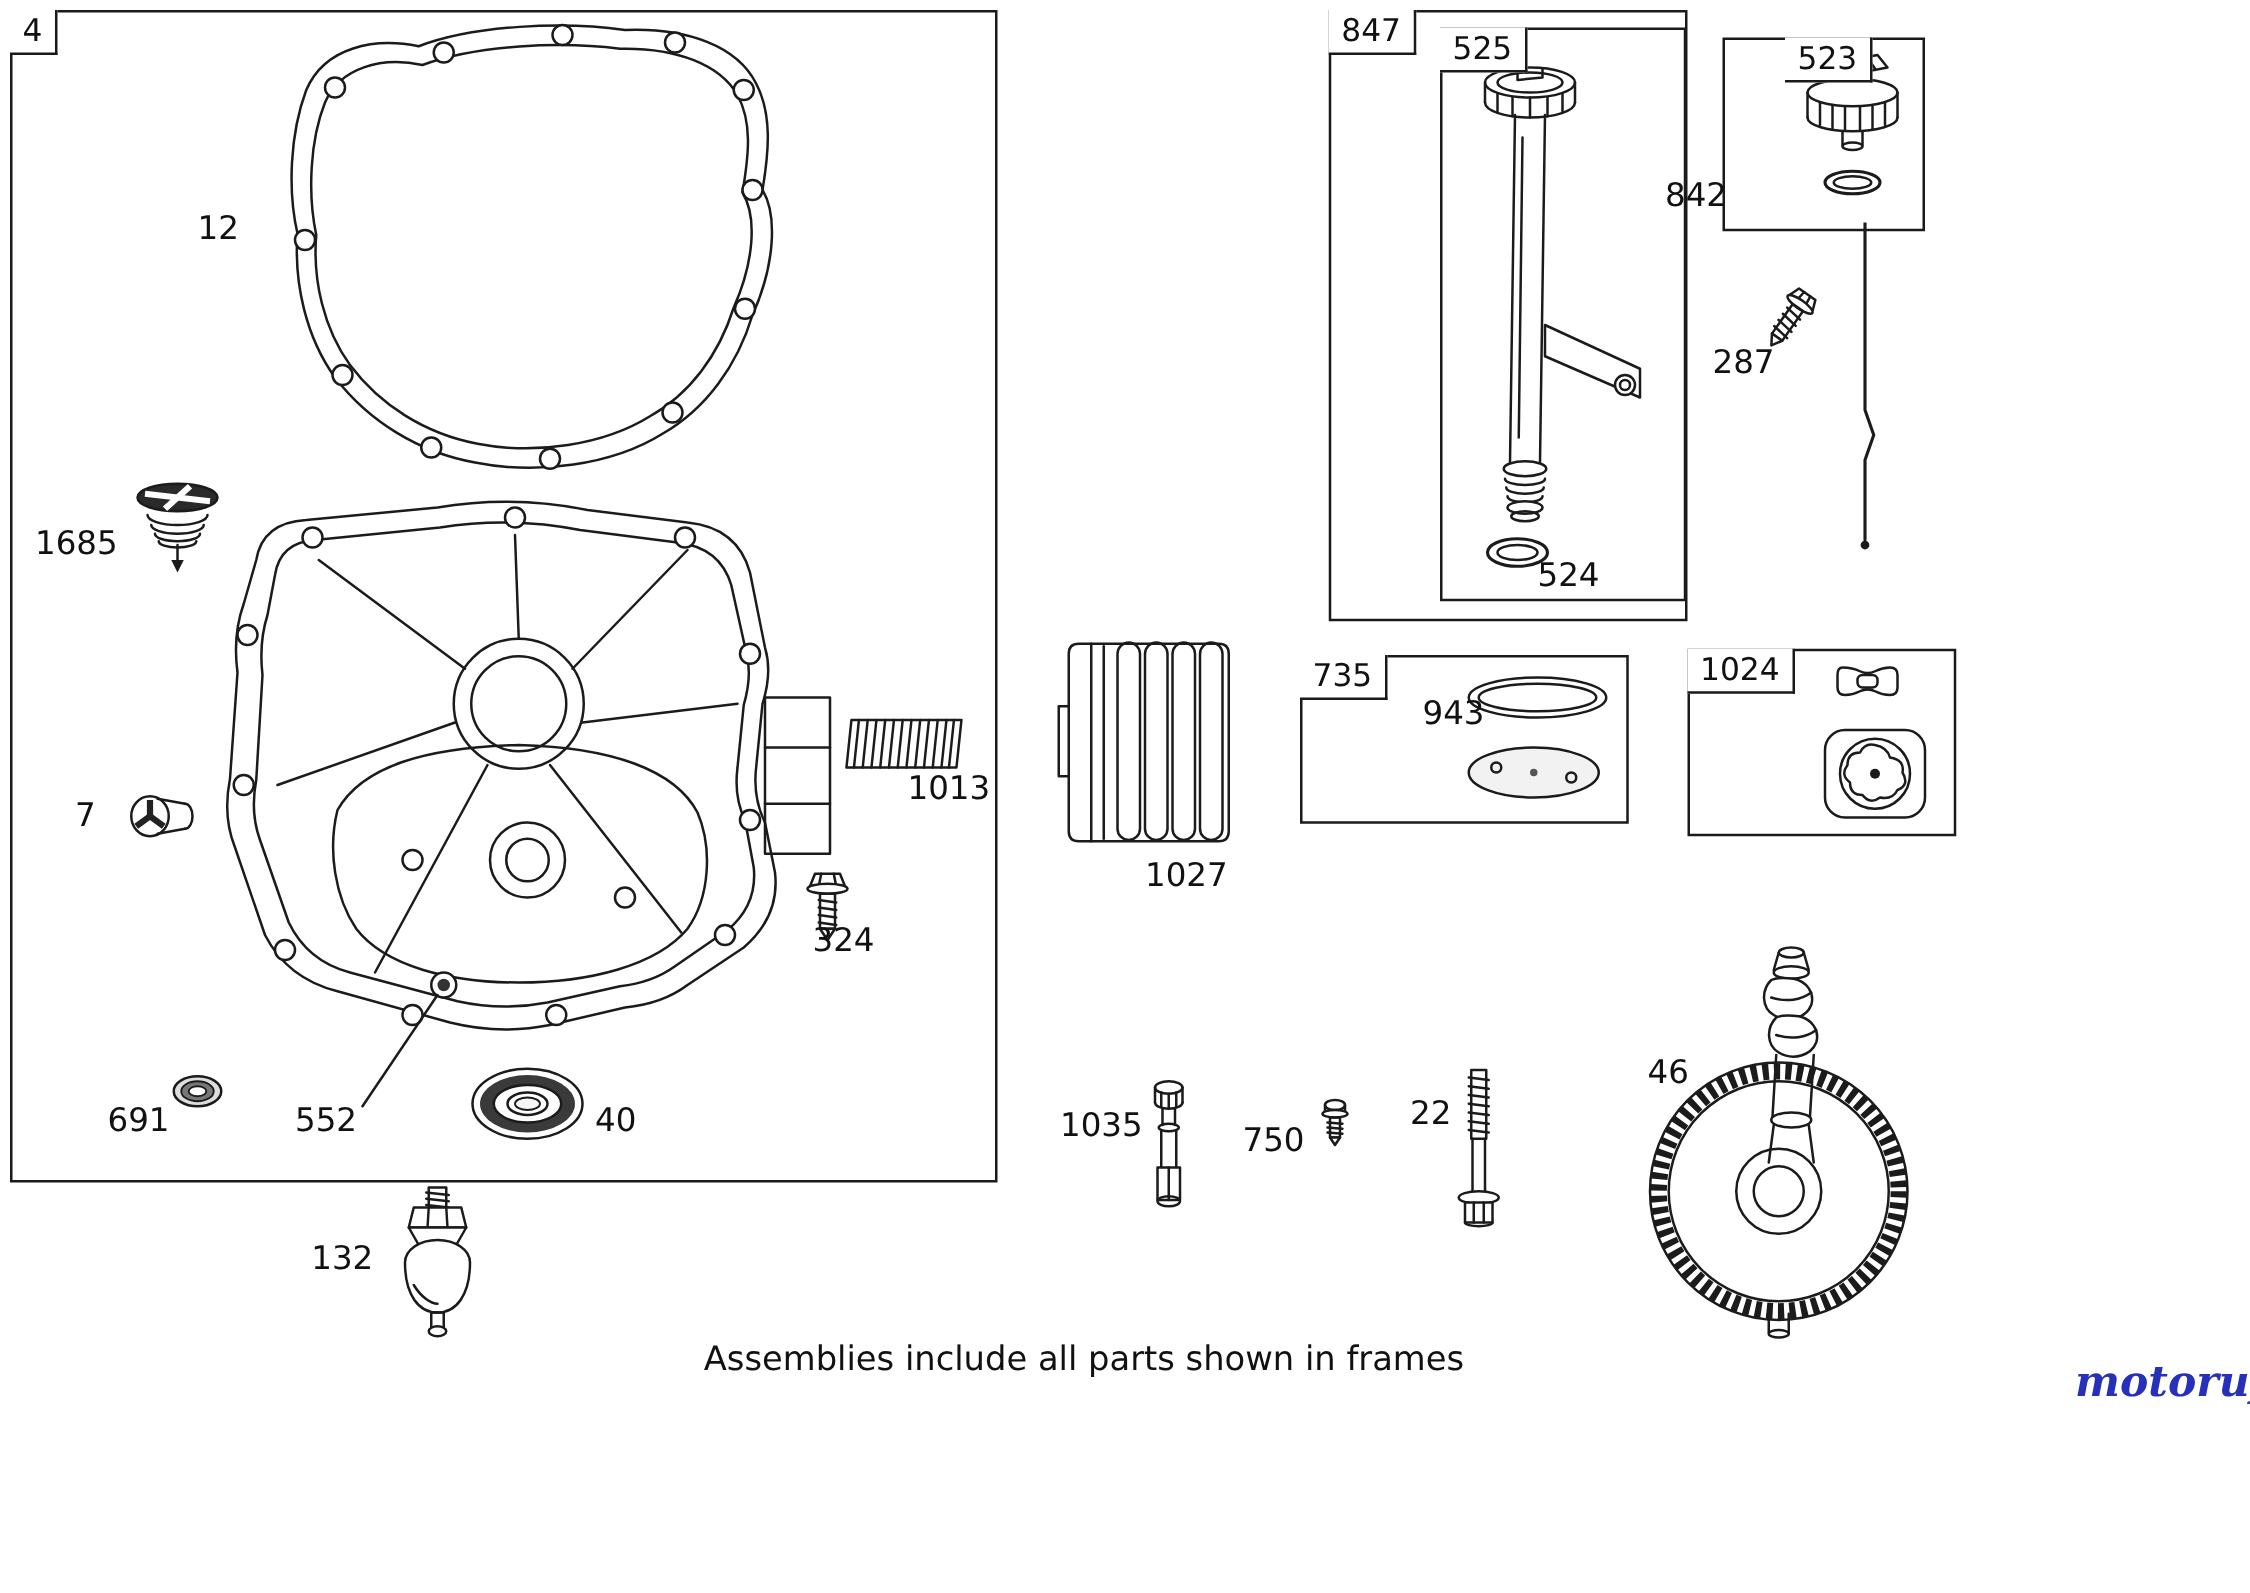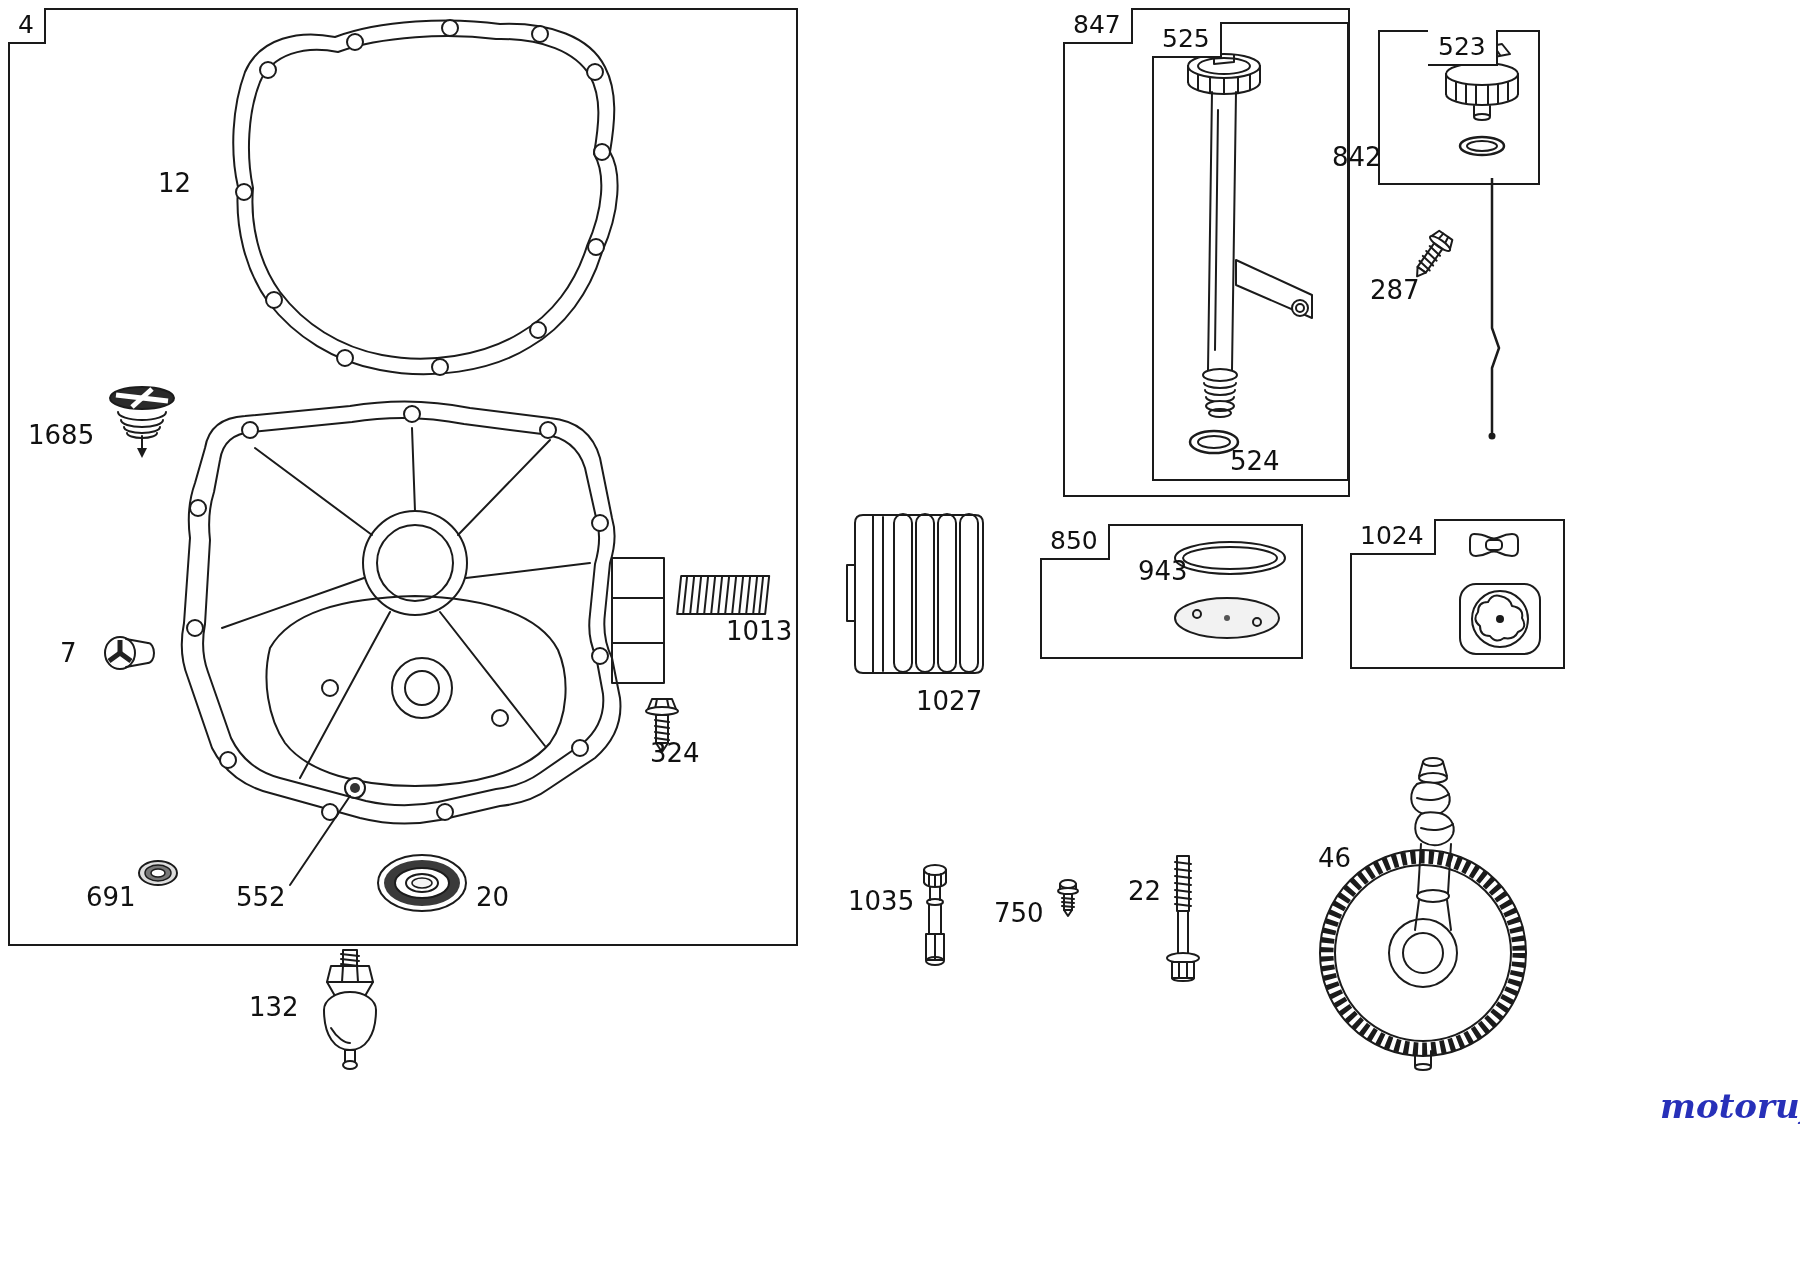--- a/index.html
+++ b/index.html
@@ -27,21 +27,21 @@
   <div class="frame" style="left:1063px;top:8px;width:287px;height:489px"></div>
   <div class="frame-tag" style="left:1063px;top:8px">847</div>
 
   <div class="frame" style="left:1152px;top:22px;width:197px;height:459px"></div>
   <div class="frame-tag" style="left:1152px;top:22px">525</div>
 
   <div class="frame" style="left:1378px;top:30px;width:162px;height:155px"></div>
   <div class="frame-tag" style="left:1428px;top:30px">523</div>
 
   <div class="frame" style="left:1040px;top:524px;width:263px;height:135px"></div>
-  <div class="frame-tag" style="left:1040px;top:524px">850</div>
+  <div class="frame-tag" style="left:1040px;top:524px">735</div>
 
   <div class="frame" style="left:1350px;top:519px;width:215px;height:150px"></div>
   <div class="frame-tag" style="left:1350px;top:519px">1024</div>
 
   <svg class="part-svg" style="left:150px;top:12px" width="500" height="380" viewBox="0 0 500 380">
     <path class="ln" d="M95 60 C110 25 150 18 185 25 C230 8 300 5 350 12 C400 10 440 25 455 55 C468 80 465 110 460 140 C472 160 470 200 452 240 C440 280 415 315 380 335 C340 360 280 368 230 358 C185 350 145 325 118 290 C95 258 85 215 88 175 C80 140 82 95 95 60 Z"></path>
     <path class="ln" d="M110 70 C122 42 155 33 188 40 C232 24 298 21 346 27 C392 26 426 40 440 64 C452 86 449 112 444 142 C456 162 453 198 437 234 C425 272 402 303 370 321 C333 344 278 352 232 343 C190 335 154 312 130 280 C109 251 100 212 103 176 C96 143 98 100 110 70 Z"></path>
     <circle class="lnf" cx="118" cy="58" r="8"></circle>
       <circle class="lnf" cx="205" cy="30" r="8"></circle>
     <circle class="lnf" cx="300" cy="16" r="8"></circle>
@@ -361,30 +361,31 @@
     <ellipse class="ln" cx="118" cy="319" rx="8" ry="3"></ellipse>
   </svg>
 
   <div class="plabel" style="left:158px;top:168px">12</div>
   <div class="plabel" style="left:28px;top:420px">1685</div>
   <div class="plabel" style="left:60px;top:638px">7</div>
   <div class="plabel" style="left:726px;top:616px">1013</div>
   <div class="plabel" style="left:650px;top:738px">324</div>
   <div class="plabel" style="left:86px;top:882px">691</div>
   <div class="plabel" style="left:236px;top:882px">552</div>
-  <div class="plabel" style="left:476px;top:882px">20</div>
+  <div class="plabel" style="left:476px;top:882px">40</div>
   <div class="plabel" style="left:249px;top:992px">132</div>
   <div class="plabel" style="left:1332px;top:142px">842</div>
   <div class="plabel" style="left:1370px;top:275px">287</div>
   <div class="plabel" style="left:1230px;top:446px">524</div>
   <div class="plabel" style="left:916px;top:686px">1027</div>
   <div class="plabel" style="left:1138px;top:556px">943</div>
   <div class="plabel" style="left:848px;top:886px">1035</div>
   <div class="plabel" style="left:994px;top:898px">750</div>
   <div class="plabel" style="left:1128px;top:876px">22</div>
   <div class="plabel" style="left:1318px;top:843px">46</div>
 
+  <div class="footer-note" style="left:563px;top:1072px">Assemblies include all parts shown in frames</div>
 
   <div class="logo" style="left:1660px;top:1086px">
     <span class="brand">motoruf</span>
   </div>
 
 </div>
 
 </body></html>

